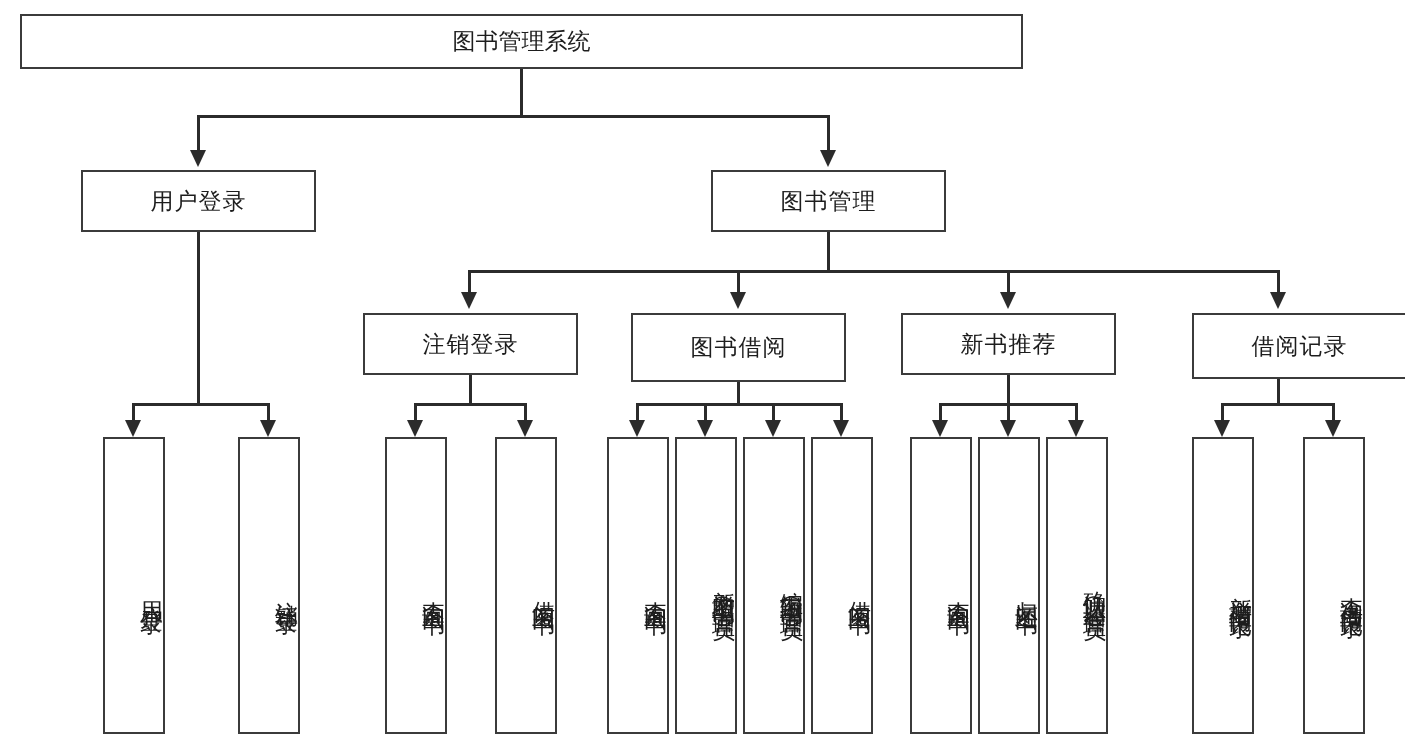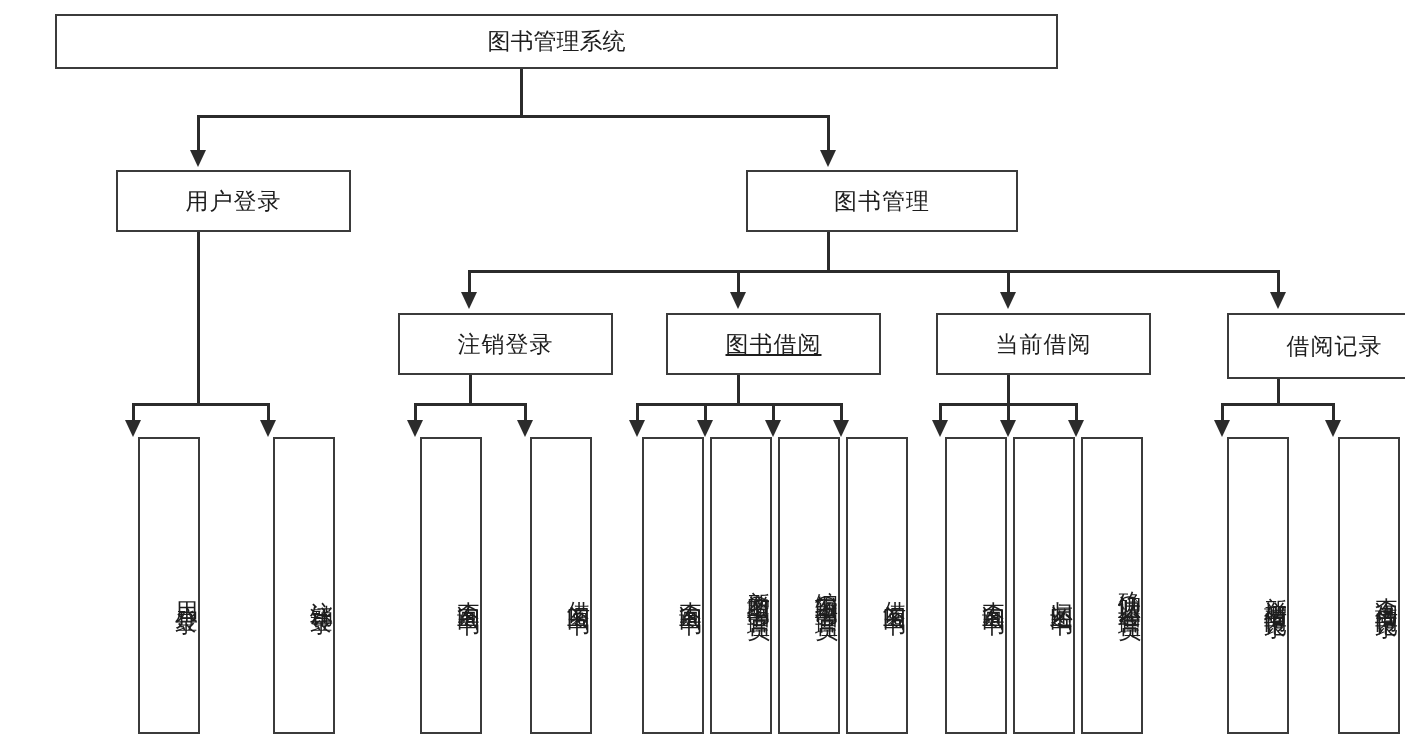--- a/index.html
+++ b/index.html
@@ -9,21 +9,20 @@
   .node{
     position:absolute;
     box-sizing:border-box;
     border:2px solid #3b3b3b;
     background:#ffffff;
     display:flex;
     align-items:center;
     justify-content:center;
     color:#1d1d1d;
     z-index:3;
-    margin-left:35px;
   }
   .node.h{ font-size:23px; letter-spacing:1px; }
   .node.root{ font-size:23px; }
   .node.v{
     font-size:23px;
     writing-mode:vertical-rl;
     text-orientation:upright;
     letter-spacing:4px;
     line-height:1;
     padding-top:10px;
@@ -65,21 +64,21 @@
   <div class="edge v" style="left:520px;top:69px;width:3px;height:48px;"></div>
 
   <div class="edge h" style="left:197px;top:115px;width:633px;height:3px;"></div>
 
   <div class="edge v" style="left:197px;top:115px;width:3px;height:36px;"></div>
   <div class="arrow" style="left:190px;top:150px;"></div>
   <div class="edge v" style="left:827px;top:115px;width:3px;height:36px;"></div>
   <div class="arrow" style="left:820px;top:150px;"></div>
 
   <div class="node h" style="left:81px;top:170px;width:235px;height:62px;">用户登录</div>
-  <div class="node h" style="left:711px;top:170px;width:272px;height:62px;">图书管理</div>
+  <div class="node h" style="left:711px;top:170px;width:235px;height:62px;">图书管理</div>
 
   <div class="edge v" style="left:197px;top:232px;width:3px;height:173px;"></div>
   <div class="edge h" style="left:132px;top:403px;width:138px;height:3px;"></div>
   <div class="edge v" style="left:132px;top:403px;width:3px;height:22px;"></div>
   <div class="arrow" style="left:125px;top:420px;"></div>
   <div class="edge v" style="left:267px;top:403px;width:3px;height:22px;"></div>
   <div class="arrow" style="left:260px;top:420px;"></div>
 
   <div class="edge v" style="left:827px;top:232px;width:3px;height:40px;"></div>
   <div class="edge h" style="left:468px;top:270px;width:812px;height:3px;"></div>
@@ -87,22 +86,22 @@
   <div class="edge v" style="left:468px;top:270px;width:3px;height:24px;"></div>
   <div class="arrow" style="left:461px;top:292px;"></div>
   <div class="edge v" style="left:737px;top:270px;width:3px;height:24px;"></div>
   <div class="arrow" style="left:730px;top:292px;"></div>
   <div class="edge v" style="left:1007px;top:270px;width:3px;height:24px;"></div>
   <div class="arrow" style="left:1000px;top:292px;"></div>
   <div class="edge v" style="left:1277px;top:270px;width:3px;height:24px;"></div>
   <div class="arrow" style="left:1270px;top:292px;"></div>
 
   <div class="node h" style="left:363px;top:313px;width:215px;height:62px;">注销登录</div>
-  <div class="node h" style="left:631px;top:313px;width:215px;height:62px;text-decoration:underline;">图书借阅</div>
-  <div class="node h" style="left:901px;top:313px;width:215px;height:62px;">当前借阅</div>
+  <div class="node h" style="left:631px;top:313px;width:215px;height:69px;">图书借阅</div>
+  <div class="node h" style="left:901px;top:313px;width:215px;height:62px;">新书推荐</div>
   <div class="node h" style="left:1192px;top:313px;width:215px;height:66px;">借阅记录</div>
 
   <div class="edge v" style="left:469px;top:375px;width:3px;height:30px;"></div>
   <div class="edge h" style="left:414px;top:403px;width:113px;height:3px;"></div>
   <div class="edge v" style="left:414px;top:403px;width:3px;height:22px;"></div>
   <div class="arrow" style="left:407px;top:420px;"></div>
   <div class="edge v" style="left:524px;top:403px;width:3px;height:22px;"></div>
   <div class="arrow" style="left:517px;top:420px;"></div>
 
   <div class="edge v" style="left:737px;top:375px;width:3px;height:30px;"></div>

